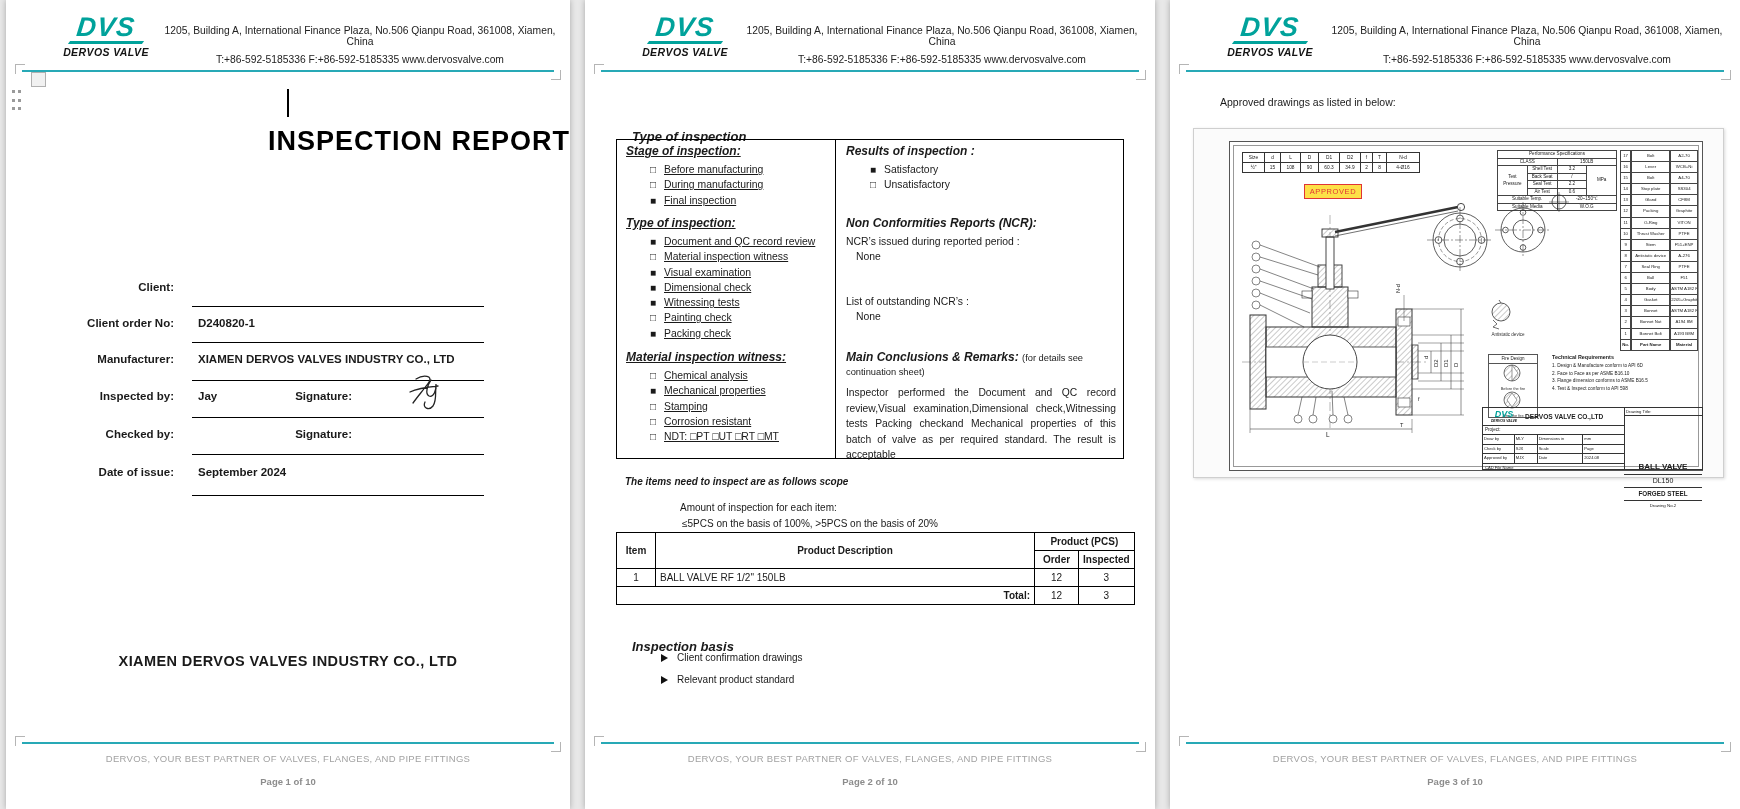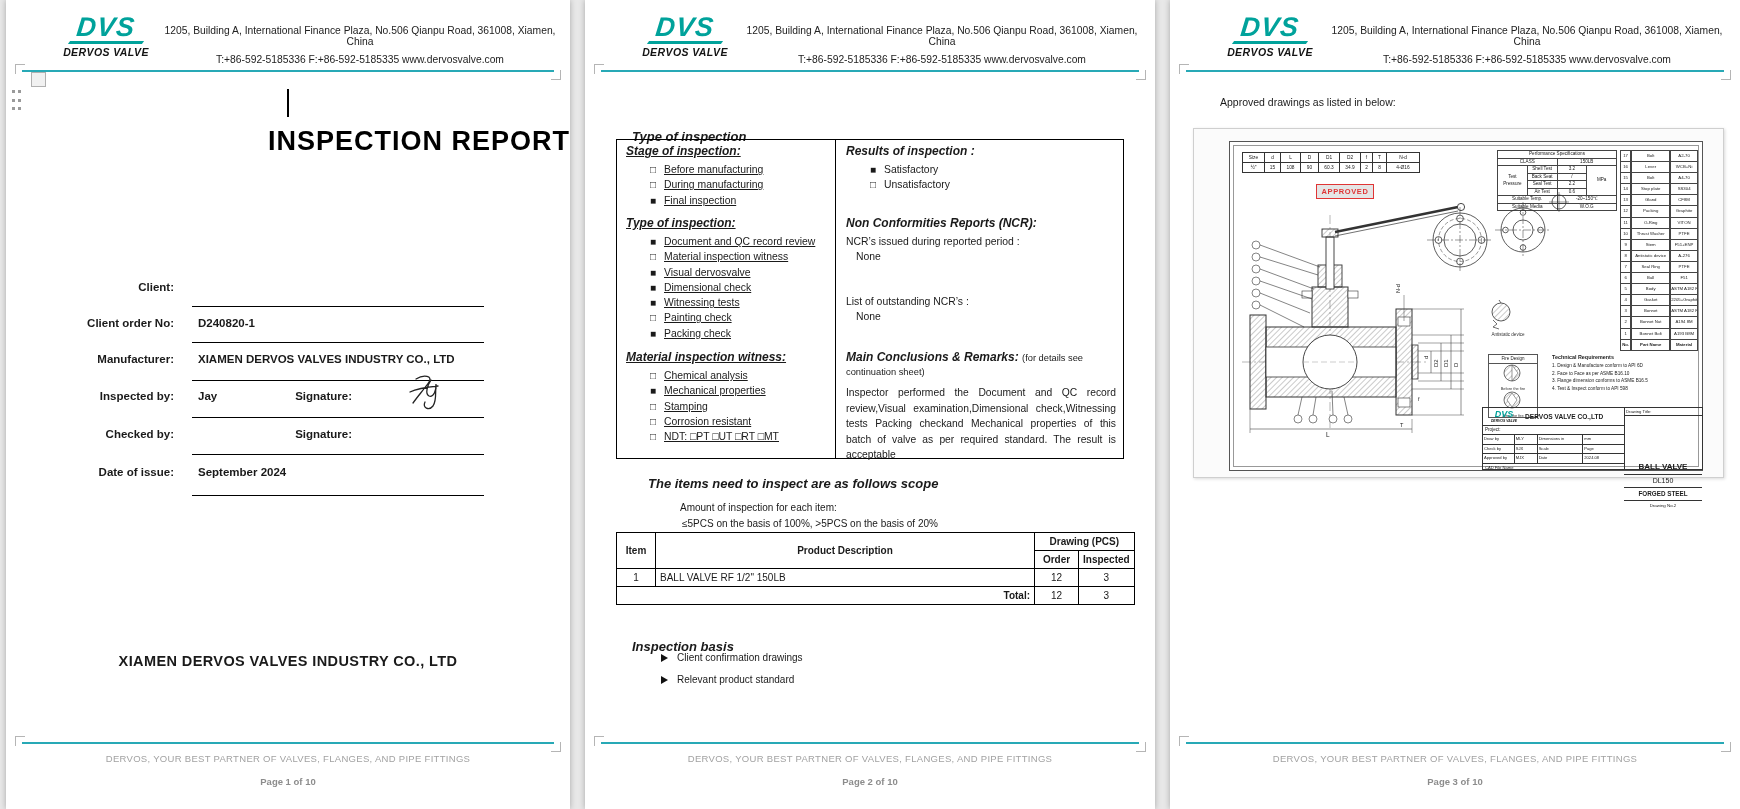--- a/index.html
+++ b/index.html
@@ -46,21 +46,21 @@
   .bigtbl .vdiv{position:absolute;left:218px;top:0;bottom:0;width:0;border-left:1.2px solid #000;}
   .cellL{position:absolute;left:9px;width:200px;text-decoration:underline;}
   .cellR{position:absolute;left:229px;width:270px;}
   .sec-t{font-size:12px;font-style:italic;font-weight:bold;margin-bottom:4px;}
   .ck{font-size:10.4px;line-height:15.3px;padding-left:24px;white-space:nowrap;}
   .ck .cb{display:inline-block;width:14px;font-size:10px;}
   .ncr-p{font-size:10.4px;line-height:15px;margin-top:4px;}
   .ncr-v{font-size:10.4px;line-height:15px;margin-left:10px;}
   .concl-note{font-size:9.3px;font-weight:normal;font-style:normal;}
   .concl-p{font-size:10.3px;line-height:15.5px;text-align:justify;margin-top:7px;}
-  .p2h2{position:absolute;left:63px;top:476px;font-size:13px;}
+  .p2h2{position:absolute;left:40px;top:476px;font-size:10px;}
   .amt1{position:absolute;left:95px;top:502px;font-size:10px;}
   .amt2{position:absolute;left:97px;top:518px;font-size:10px;}
   table.itbl{position:absolute;left:31px;top:532px;border-collapse:collapse;table-layout:fixed;}
   table.itbl td{border:1.1px solid #000;font-size:10px;padding:1px 4px;height:15px;}
   table.itbl td.hd{font-weight:bold;text-align:center;}
   table.itbl td.c{text-align:center;}
   table.itbl td.r{text-align:right;font-weight:bold;}
   .p2h3{position:absolute;left:47px;top:624px;font-size:13px;margin-top:15px;}
   .basis{position:absolute;left:76px;font-size:10px;display:flex;align-items:center;gap:9px;}
   .tri{width:0;height:0;border-left:7px solid #111;border-top:4.5px solid transparent;border-bottom:4.5px solid transparent;display:inline-block;}
@@ -75,21 +75,21 @@
   .dimrow span:nth-child(1){border-left:0.5px solid #333;width:21px;}
   .dimrow span:nth-child(2){width:15px;}
   .dimrow span:nth-child(3){width:19px;}
   .dimrow span:nth-child(4){width:17px;}
   .dimrow span:nth-child(5){width:20px;}
   .dimrow span:nth-child(6){width:20px;}
   .dimrow span:nth-child(7){width:11px;}
   .dimrow span:nth-child(8){width:13px;}
   .dimrow span:nth-child(9){width:32px;}
   .dimrow.vals span{border-top:none;}
-  .stamp{position:absolute;left:86px;top:42px;width:56px;height:13px;border:1.6px solid #e03535;color:#e03535;font-size:7.5px;font-weight:bold;text-align:center;line-height:13px;letter-spacing:.6px;background:#e5e5e5;}
+  .stamp{position:absolute;left:74px;top:42px;width:56px;height:13px;border:1.6px solid #e03535;color:#e03535;font-size:7.5px;font-weight:normal;text-align:center;line-height:13px;letter-spacing:.6px;background:#fde047;}
   table.perf{position:absolute;left:267px;top:8px;border-collapse:collapse;table-layout:fixed;width:120px;}
   table.perf td{border:0.5px solid #444;font-size:4.6px;line-height:6.5px;padding:0 1px;text-align:center;overflow:hidden;}
   .plist{position:absolute;left:390px;top:8px;width:78px;}
   .prow{display:flex;}
   .prow span{display:block;border:0.5px solid #444;border-top:none;font-size:4.3px;line-height:10.1px;height:10.1px;text-align:center;overflow:hidden;white-space:nowrap;}
   .plist .prow:first-child span{border-top:0.5px solid #444;}
   .prow .c1{width:10px;} .prow .c2{width:40px;} .prow .c3{width:28px;}
   .prow.phead span{font-weight:bold;}
   .valve{position:absolute;left:10px;top:45px;}
   .endviews{position:absolute;left:185px;top:50px;}
@@ -224,21 +224,21 @@
 
       </div>
 
       <div class="cellL" style="top:76px">
         <div class="sec-t">Type of inspection:</div>
 
           <div class="ck"><span class="cb">■</span><span>Document and QC record review</span></div>
 
           <div class="ck"><span class="cb">□</span><span>Material inspection witness</span></div>
 
-          <div class="ck"><span class="cb">■</span><span>Visual dervosvalve</span></div>
+          <div class="ck"><span class="cb">■</span><span>Visual examination</span></div>
 
           <div class="ck"><span class="cb">■</span><span>Dimensional check</span></div>
 
           <div class="ck"><span class="cb">■</span><span>Witnessing tests</span></div>
 
           <div class="ck"><span class="cb">□</span><span>Painting check</span></div>
 
           <div class="ck"><span class="cb">■</span><span>Packing check</span></div>
 
       </div>
@@ -289,21 +289,21 @@
       <colgroup>
           <col style="width:39px">
           <col style="width:379px">
           <col style="width:44px">
           <col style="width:44px">
         </colgroup>
       <tbody>
           <tr>
         <td class="hd" rowspan="2">Item</td>
         <td class="hd" rowspan="2">Product Description</td>
-        <td class="hd" colspan="2">Drawing (PCS)</td>
+        <td class="hd" colspan="2">Product (PCS)</td>
       </tr>
       <tr>
         <td class="hd">Order</td>
         <td class="hd">Inspected</td>
       </tr>
       <tr>
         <td class="c">1</td>
         <td>BALL   VALVE RF 1/2" 150LB</td>
         <td class="c">12</td>
         <td class="c">3</td>

